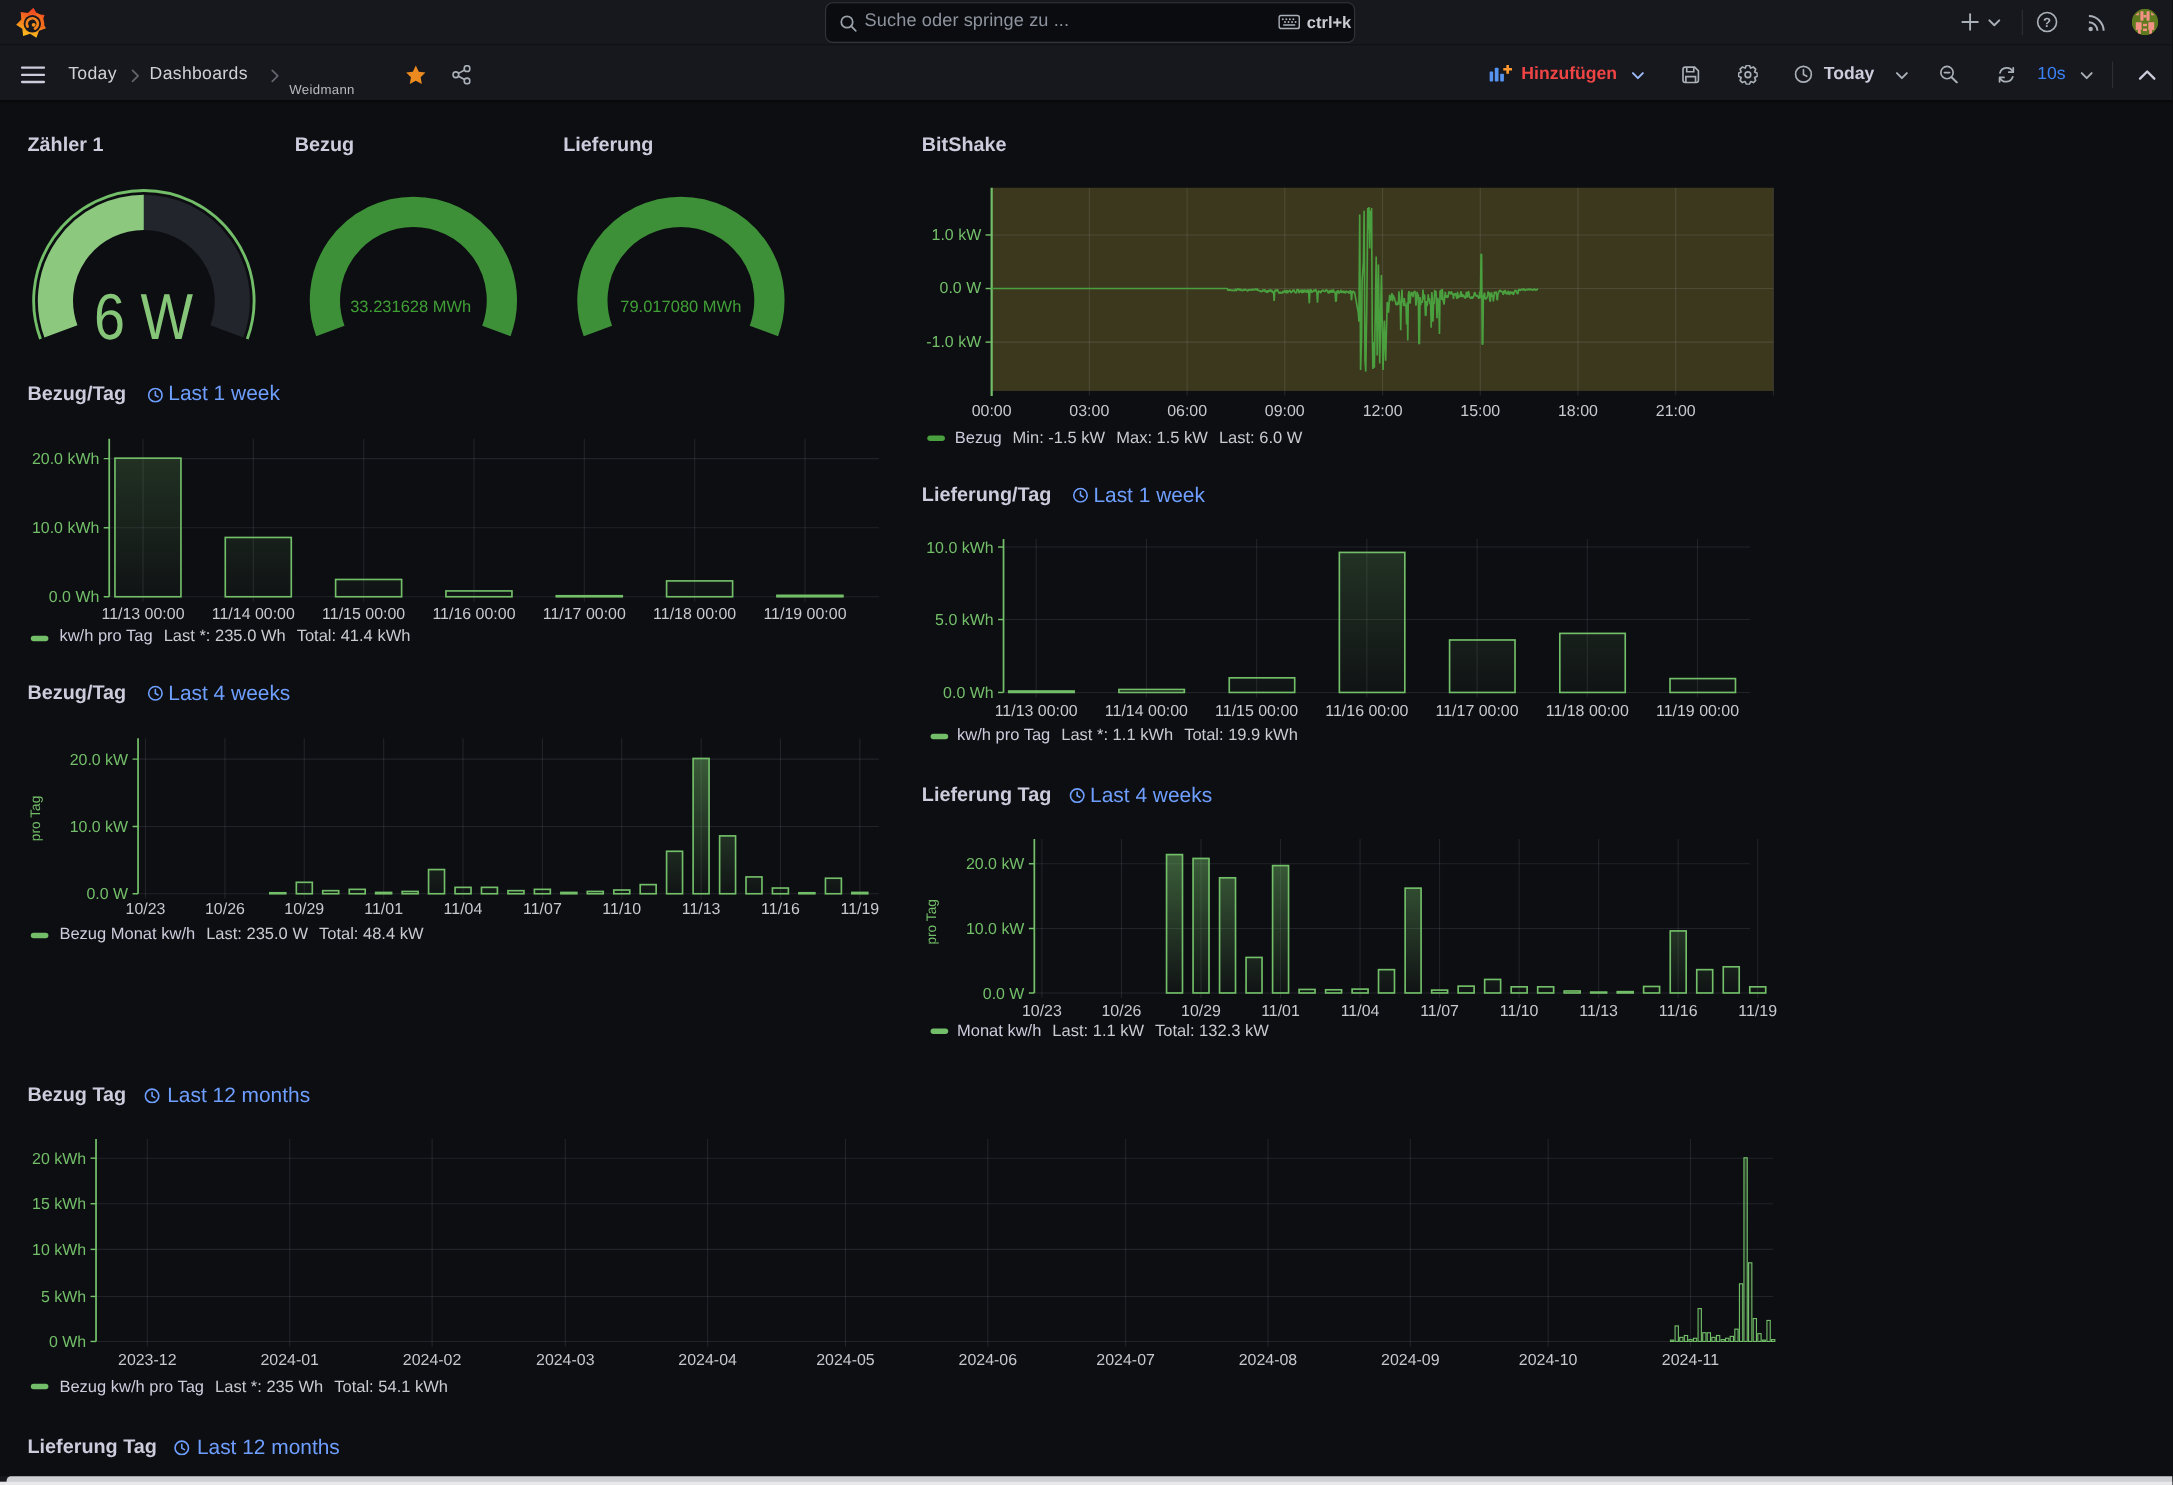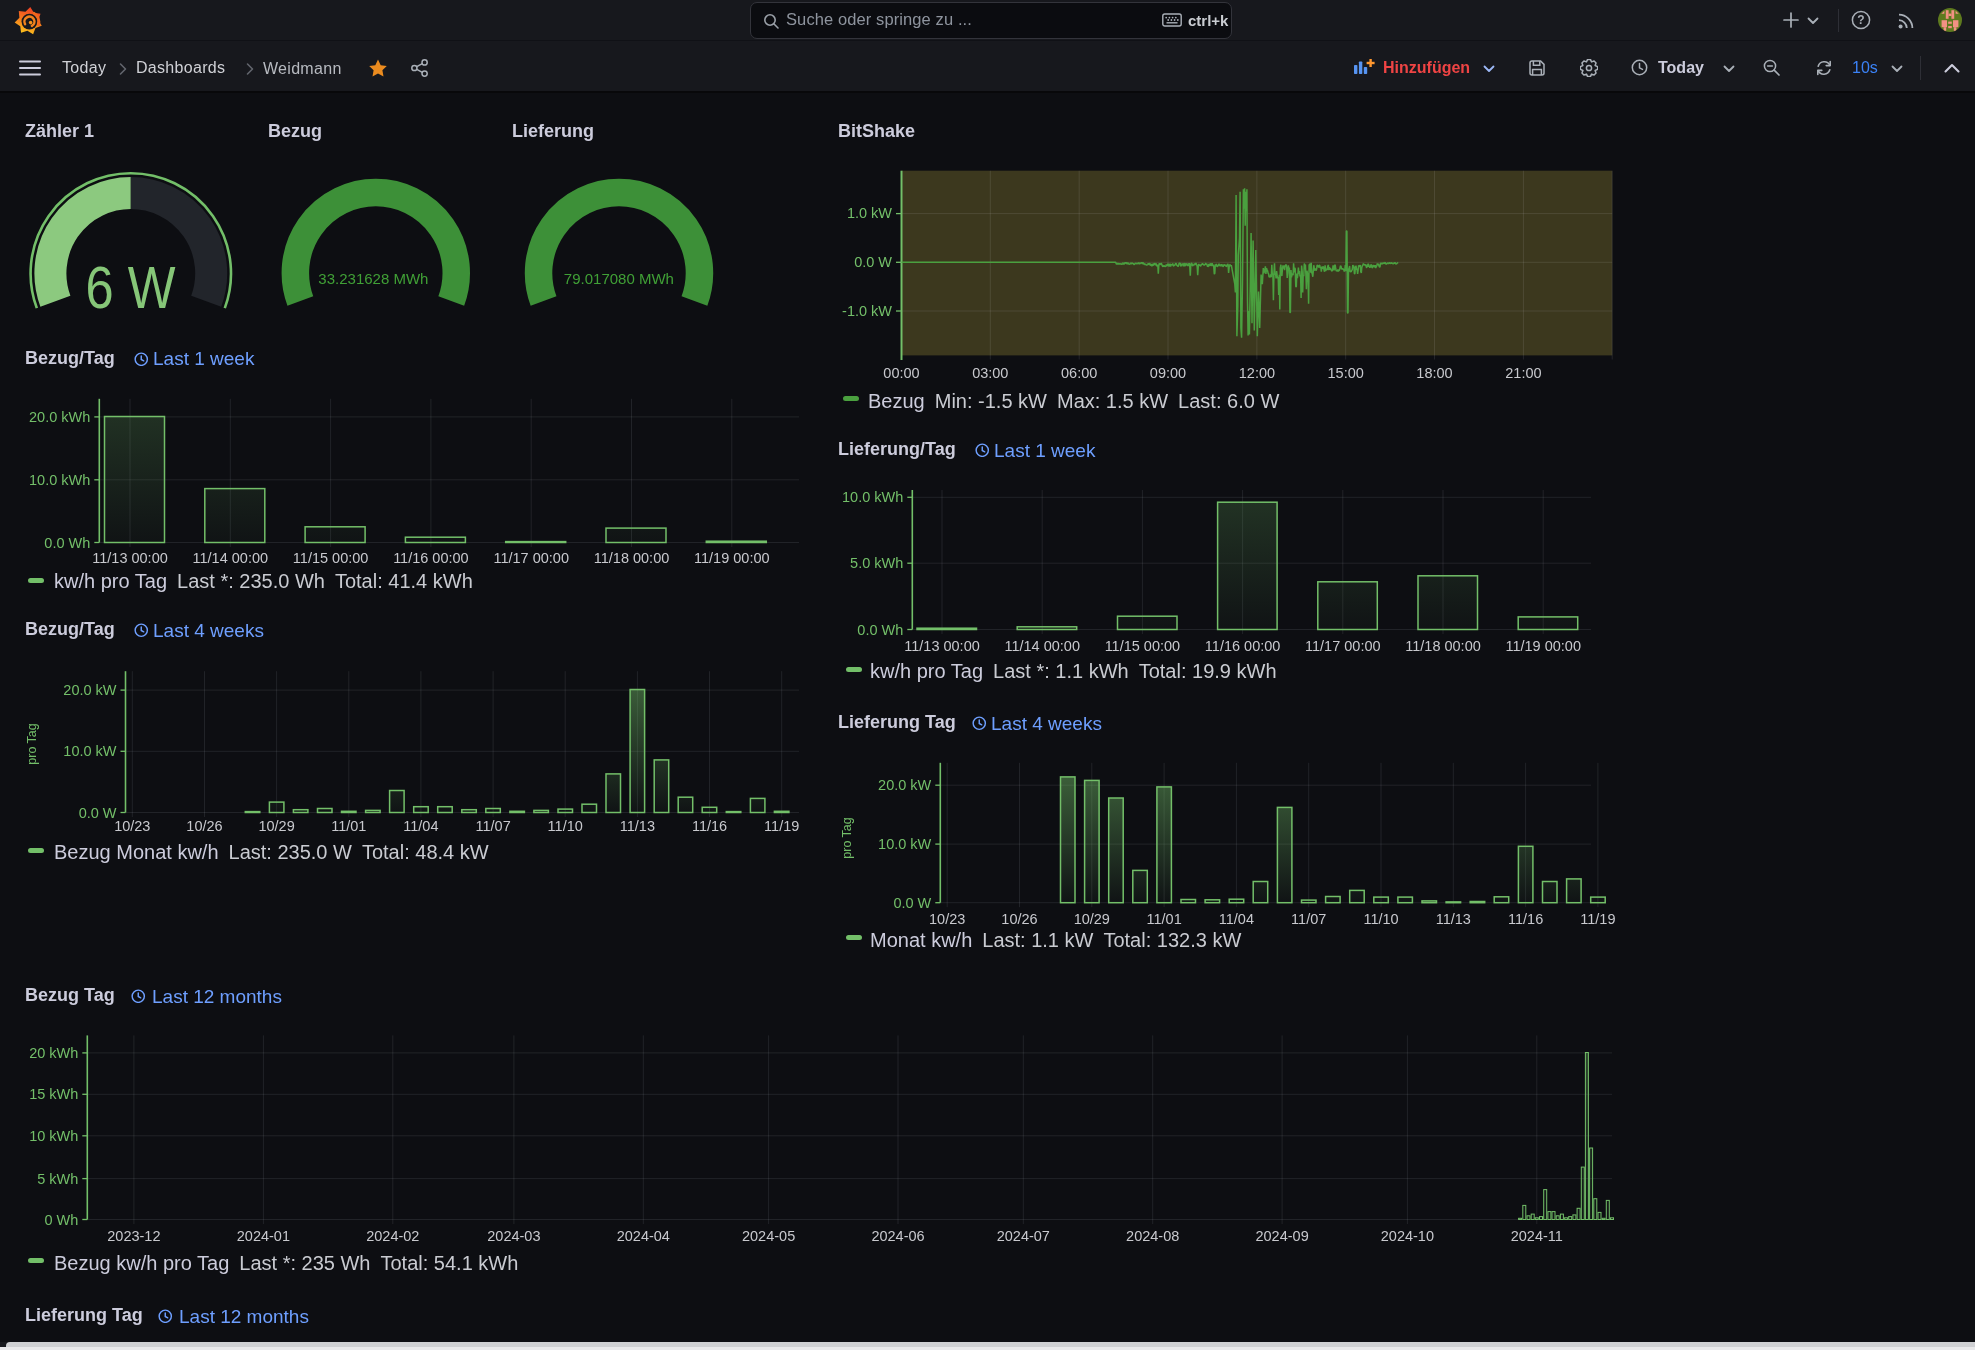--- a/index.html
+++ b/index.html
@@ -1,19 +1,19 @@
 <!DOCTYPE html>
 <html><head><meta charset="utf-8"><style>
 * { margin:0; padding:0; box-sizing:border-box; }
 html,body { width:1975px; height:1350px; background:#0d0e12; font-family:"Liberation Sans",sans-serif; overflow:hidden; }
 .abs { position:absolute; }
 #page { position:relative; width:1975px; height:1180px; background:#0d0e12; }
 .ttl { position:absolute; font-size:18px; font-weight:600; color:#ccccdc; line-height:1.15; white-space:nowrap; }
 .lnk { position:absolute; font-size:19px; color:#6E9FFF; line-height:1.15; white-space:nowrap;text-align:center; }
-.leg { position:absolute; font-size:20px; color:#c9cbd1; line-height:1.15; white-space:nowrap; }
+.leg { position:absolute; font-size:15px; color:#c9cbd1; line-height:1.15; white-space:nowrap; }
 .leg b { font-weight:400; color:#ccccdc; }
 .leg span { margin-right:10px; }
 .legic { position:absolute; width:16px; height:5px; border-radius:2.5px; background:#73BF69; }
 </style></head><body>
 <div id="page">
 <div class="abs" style="left:0;top:0;width:1975px;height:41px;background:#17181d;border-bottom:1px solid #101116;"></div>
 <svg style="position:absolute;left:14px;top:5px" width="30" height="32" viewBox="0 0 30 32" fill="none">
       <defs>
         <linearGradient id="glg" x1="0.3" y1="1" x2="0.6" y2="0">
           <stop offset="0" stop-color="#FCC91D"></stop>
@@ -91,21 +91,21 @@
       <rect x="0" y="14.5" width="22" height="2.1" rx="1" fill="#ccccdc"></rect>
     </svg>
 <div class="abs" style="left:62px;top:59px;font-size:16px;color:#d0d1d6;letter-spacing:0.3px;">Today</div>
 <svg style="position:absolute;left:119px;top:62px" width="8" height="14" viewBox="0 0 8 14" fill="none">
       <path d="M1.5 2 L6.5 7 L1.5 12" stroke="#62656d" stroke-width="1.6" stroke-linecap="round" stroke-linejoin="round"></path>
     </svg>
 <div class="abs" style="left:136px;top:59px;font-size:16px;color:#d0d1d6;letter-spacing:0.3px;">Dashboards</div>
 <svg style="position:absolute;left:246px;top:62px" width="8" height="14" viewBox="0 0 8 14" fill="none">
       <path d="M1.5 2 L6.5 7 L1.5 12" stroke="#62656d" stroke-width="1.6" stroke-linecap="round" stroke-linejoin="round"></path>
     </svg>
-<div class="abs" style="left:263px;top:60px;font-size:16px;color:#b7bac0;letter-spacing:0.3px;">Weidmann</div>
+<div class="abs" style="left:263px;top:74px;font-size:12px;color:#b7bac0;letter-spacing:0.3px;">Weidmann</div>
 <svg style="position:absolute;left:369px;top:59px" width="18" height="18" viewBox="0 0 18 18" fill="none">
       <path d="M9 0.6 L11.7 6.2 L17.8 7.0 L13.4 11.3 L14.5 17.4 L9 14.4 L3.5 17.4 L4.6 11.3 L0.2 7.0 L6.3 6.2 Z" fill="#EB8B1F"></path>
     </svg>
 <svg style="position:absolute;left:411px;top:59px" width="17" height="18" viewBox="0 0 17 18" fill="none">
       <circle cx="13.6" cy="3.4" r="2.6" stroke="#aab0b8" stroke-width="1.5"></circle>
       <circle cx="3.4" cy="9" r="2.6" stroke="#aab0b8" stroke-width="1.5"></circle>
       <circle cx="13.6" cy="14.6" r="2.6" stroke="#aab0b8" stroke-width="1.5"></circle>
       <line x1="5.8" y1="7.7" x2="11.3" y2="4.7" stroke="#aab0b8" stroke-width="1.5"></line>
       <line x1="5.8" y1="10.3" x2="11.3" y2="13.3" stroke="#aab0b8" stroke-width="1.5"></line>
     </svg>

